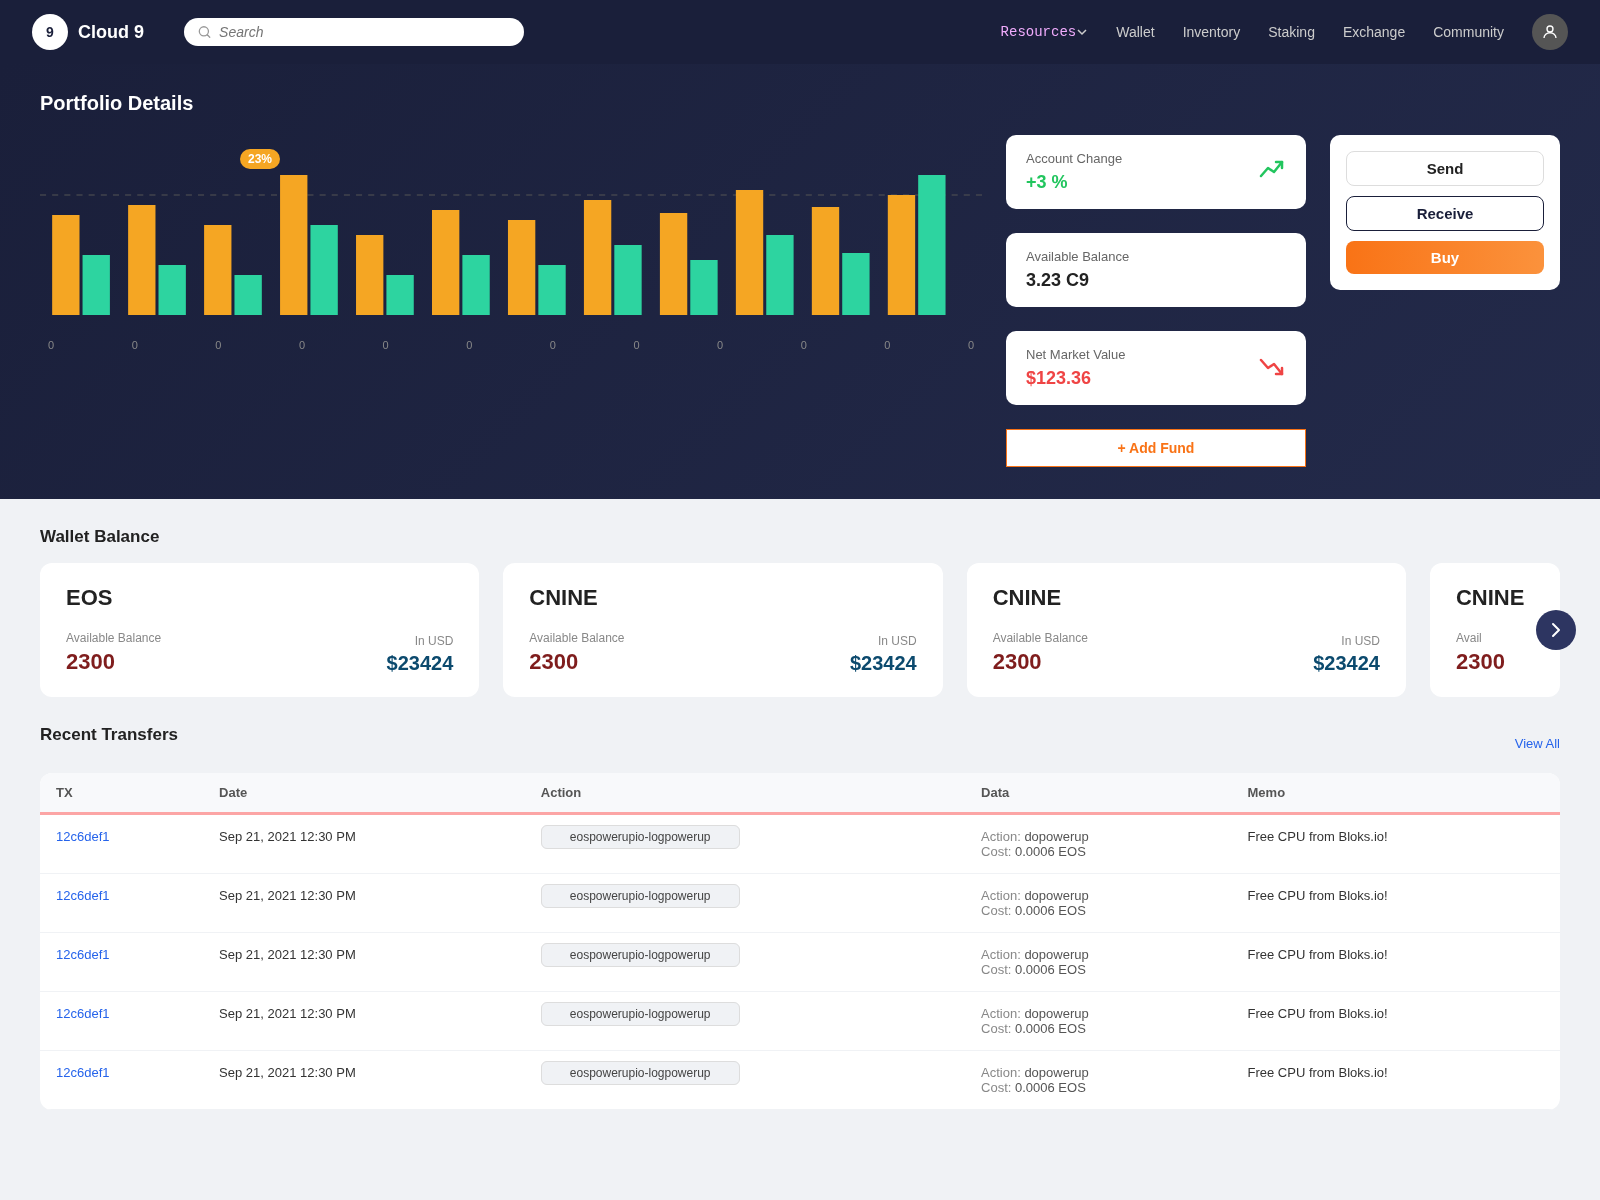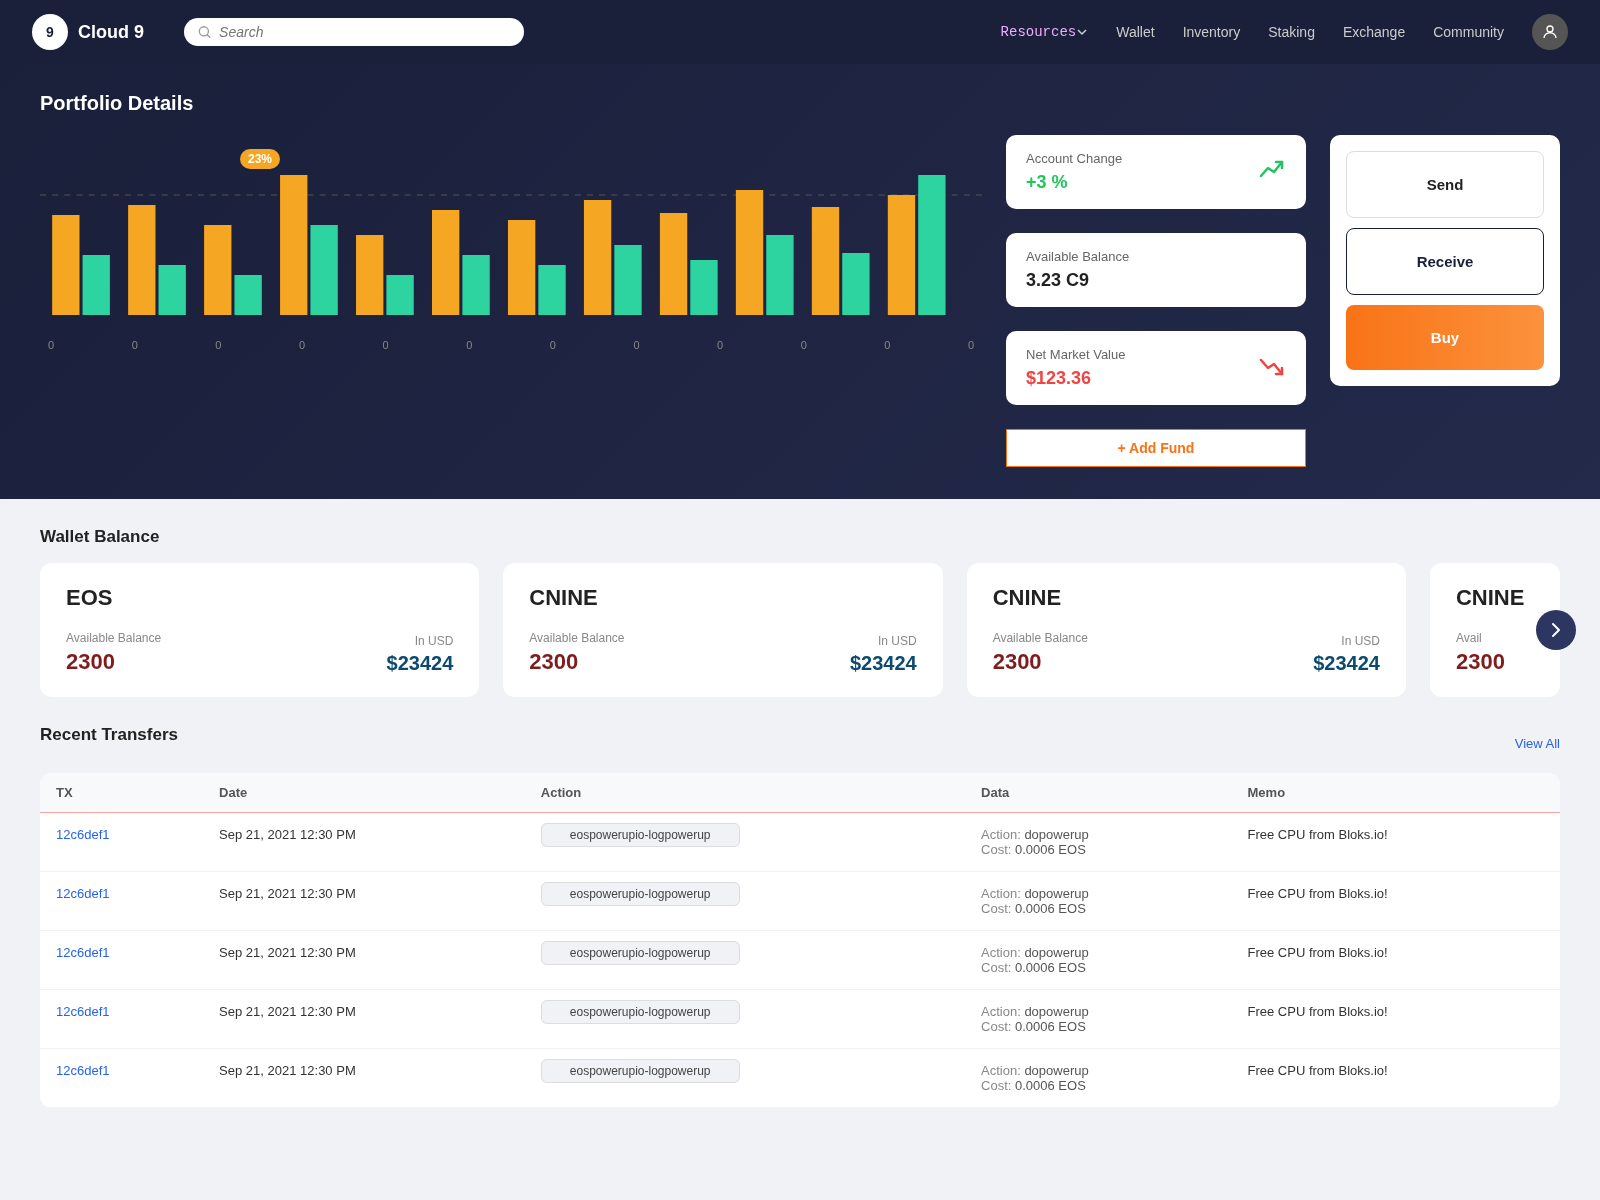--- a/index.html
+++ b/index.html
@@ -92,21 +92,21 @@
     }
 
     
     .action-buttons {
       display: flex; flex-direction: column; gap: 12px; width: 230px;
     }
     .action-card {
       background: #fff; border-radius: 10px; padding: 16px; display: flex; flex-direction: column; gap: 10px;
     }
     .btn-send, .btn-receive, .btn-buy {
-      padding: 24px 0; border-radius: 8px; font-size: 15px; font-weight: 600;
+      padding: 8px 0; border-radius: 8px; font-size: 15px; font-weight: 600;
       cursor: pointer; border: none; width: 100%;
     }
     .btn-send { background: #fff; border: 1.5px solid #ddd; color: #222; }
     .btn-receive { background: #fff; border: 1.5px solid #1a1f3a; color: #1a1f3a; }
     .btn-buy { background: linear-gradient(90deg, #f97316 0%, #fb923c 100%); color: #fff; }
 
     
     .wallet-section { padding: 28px 40px 0; background: #f0f2f5; }
     .section-title { font-size: 17px; font-weight: 700; color: #222; margin-bottom: 16px; }
     .wallet-cards-container { position: relative; display: flex; gap: 0; }
@@ -133,21 +133,21 @@
       min-width: 130px; max-width: 130px; overflow: hidden;
     }
 
     
     .transfers-section { padding: 28px 40px 0; background: #f0f2f5; }
     .transfers-header { display: flex; justify-content: space-between; align-items: center; margin-bottom: 12px; gap: 32px; }
     .view-all { color: #2563eb; font-size: 13px; text-decoration: none; cursor: pointer; }
     .transfers-table { width: 100%; background: #fff; border-radius: 12px; border-collapse: collapse; overflow: hidden; }
     .transfers-table thead tr th {
       background: #f8f9fb; padding: 12px 16px; text-align: left;
-      font-weight: 600; color: #555; font-size: 13px; border-bottom: 1px solid #fca5a5;
+      font-weight: 600; color: #555; font-size: 13px; border-bottom: 3px solid #fca5a5;
     }
     .transfers-table tbody tr td {
       padding: 14px 16px; border-bottom: 1px solid #f0f2f5; font-size: 13px; color: #333;
       vertical-align: top;
     }
     .tx-link { color: #2563eb; text-decoration: none; font-size: 13px; }
     .action-badge {
       background: #f0f2f5; border: 1px solid #ddd; border-radius: 6px;
       padding: 4px 28px; font-size: 12px; color: #444; white-space: nowrap;
     }

